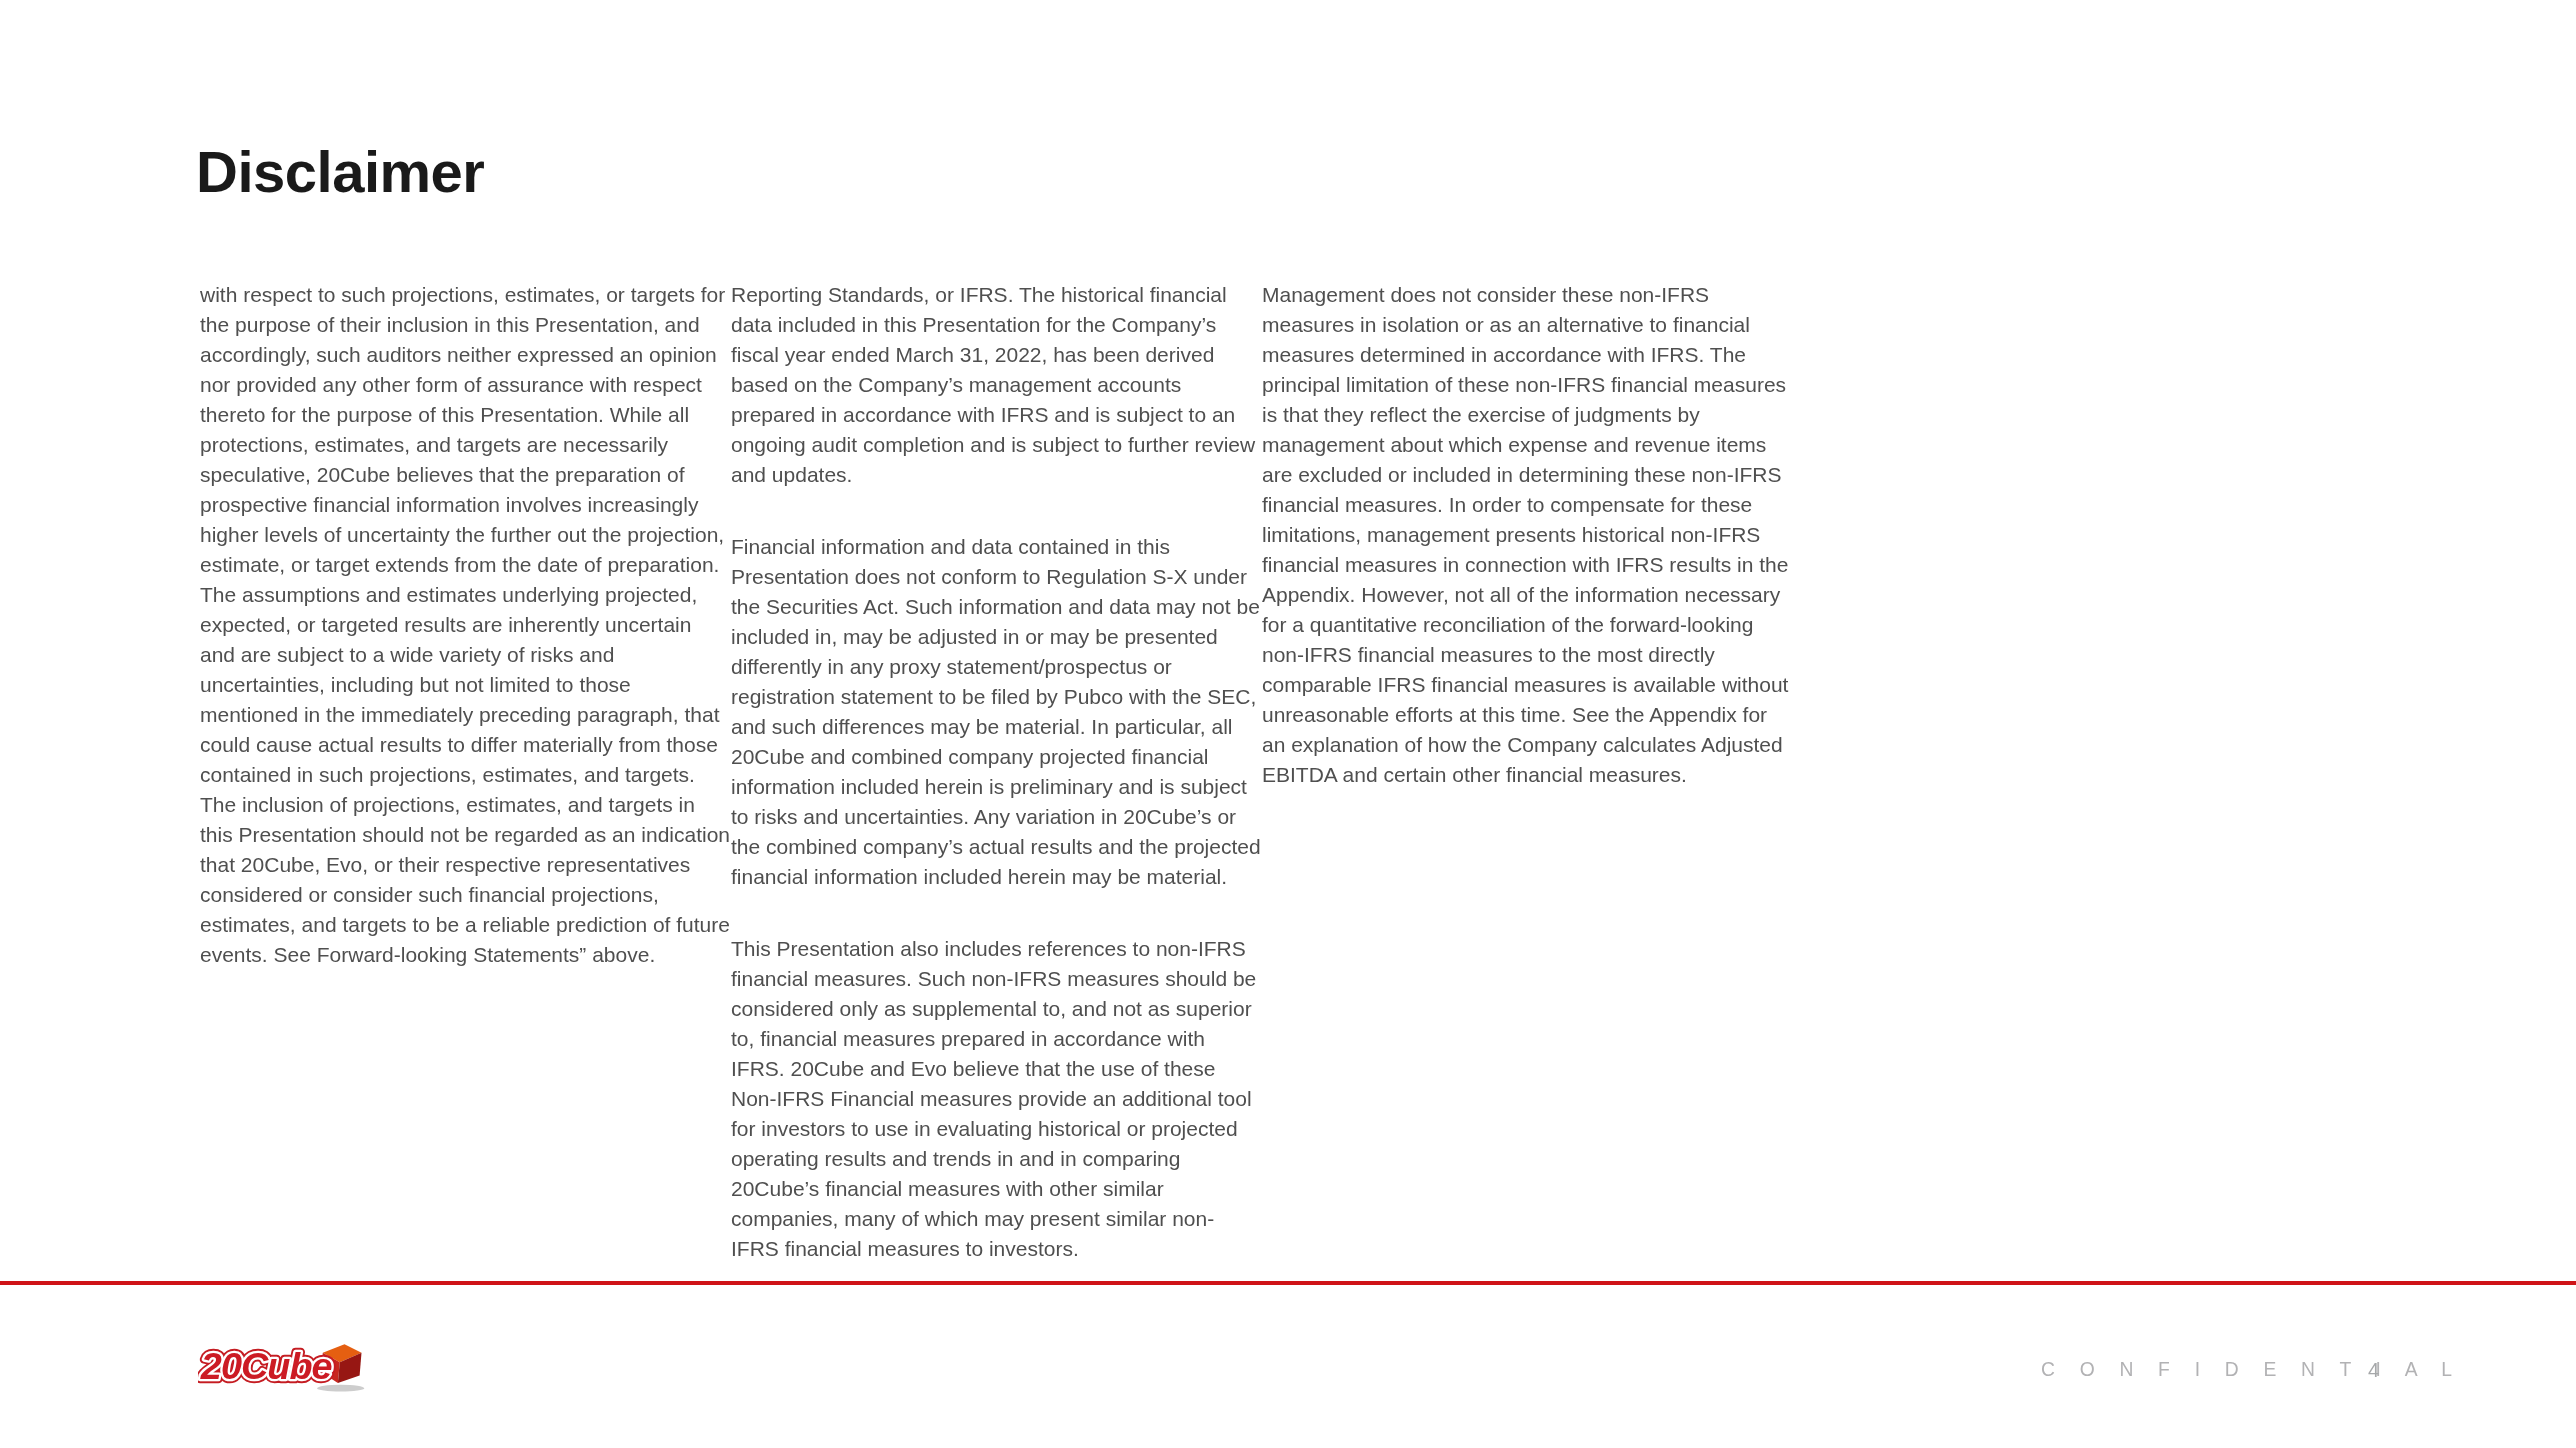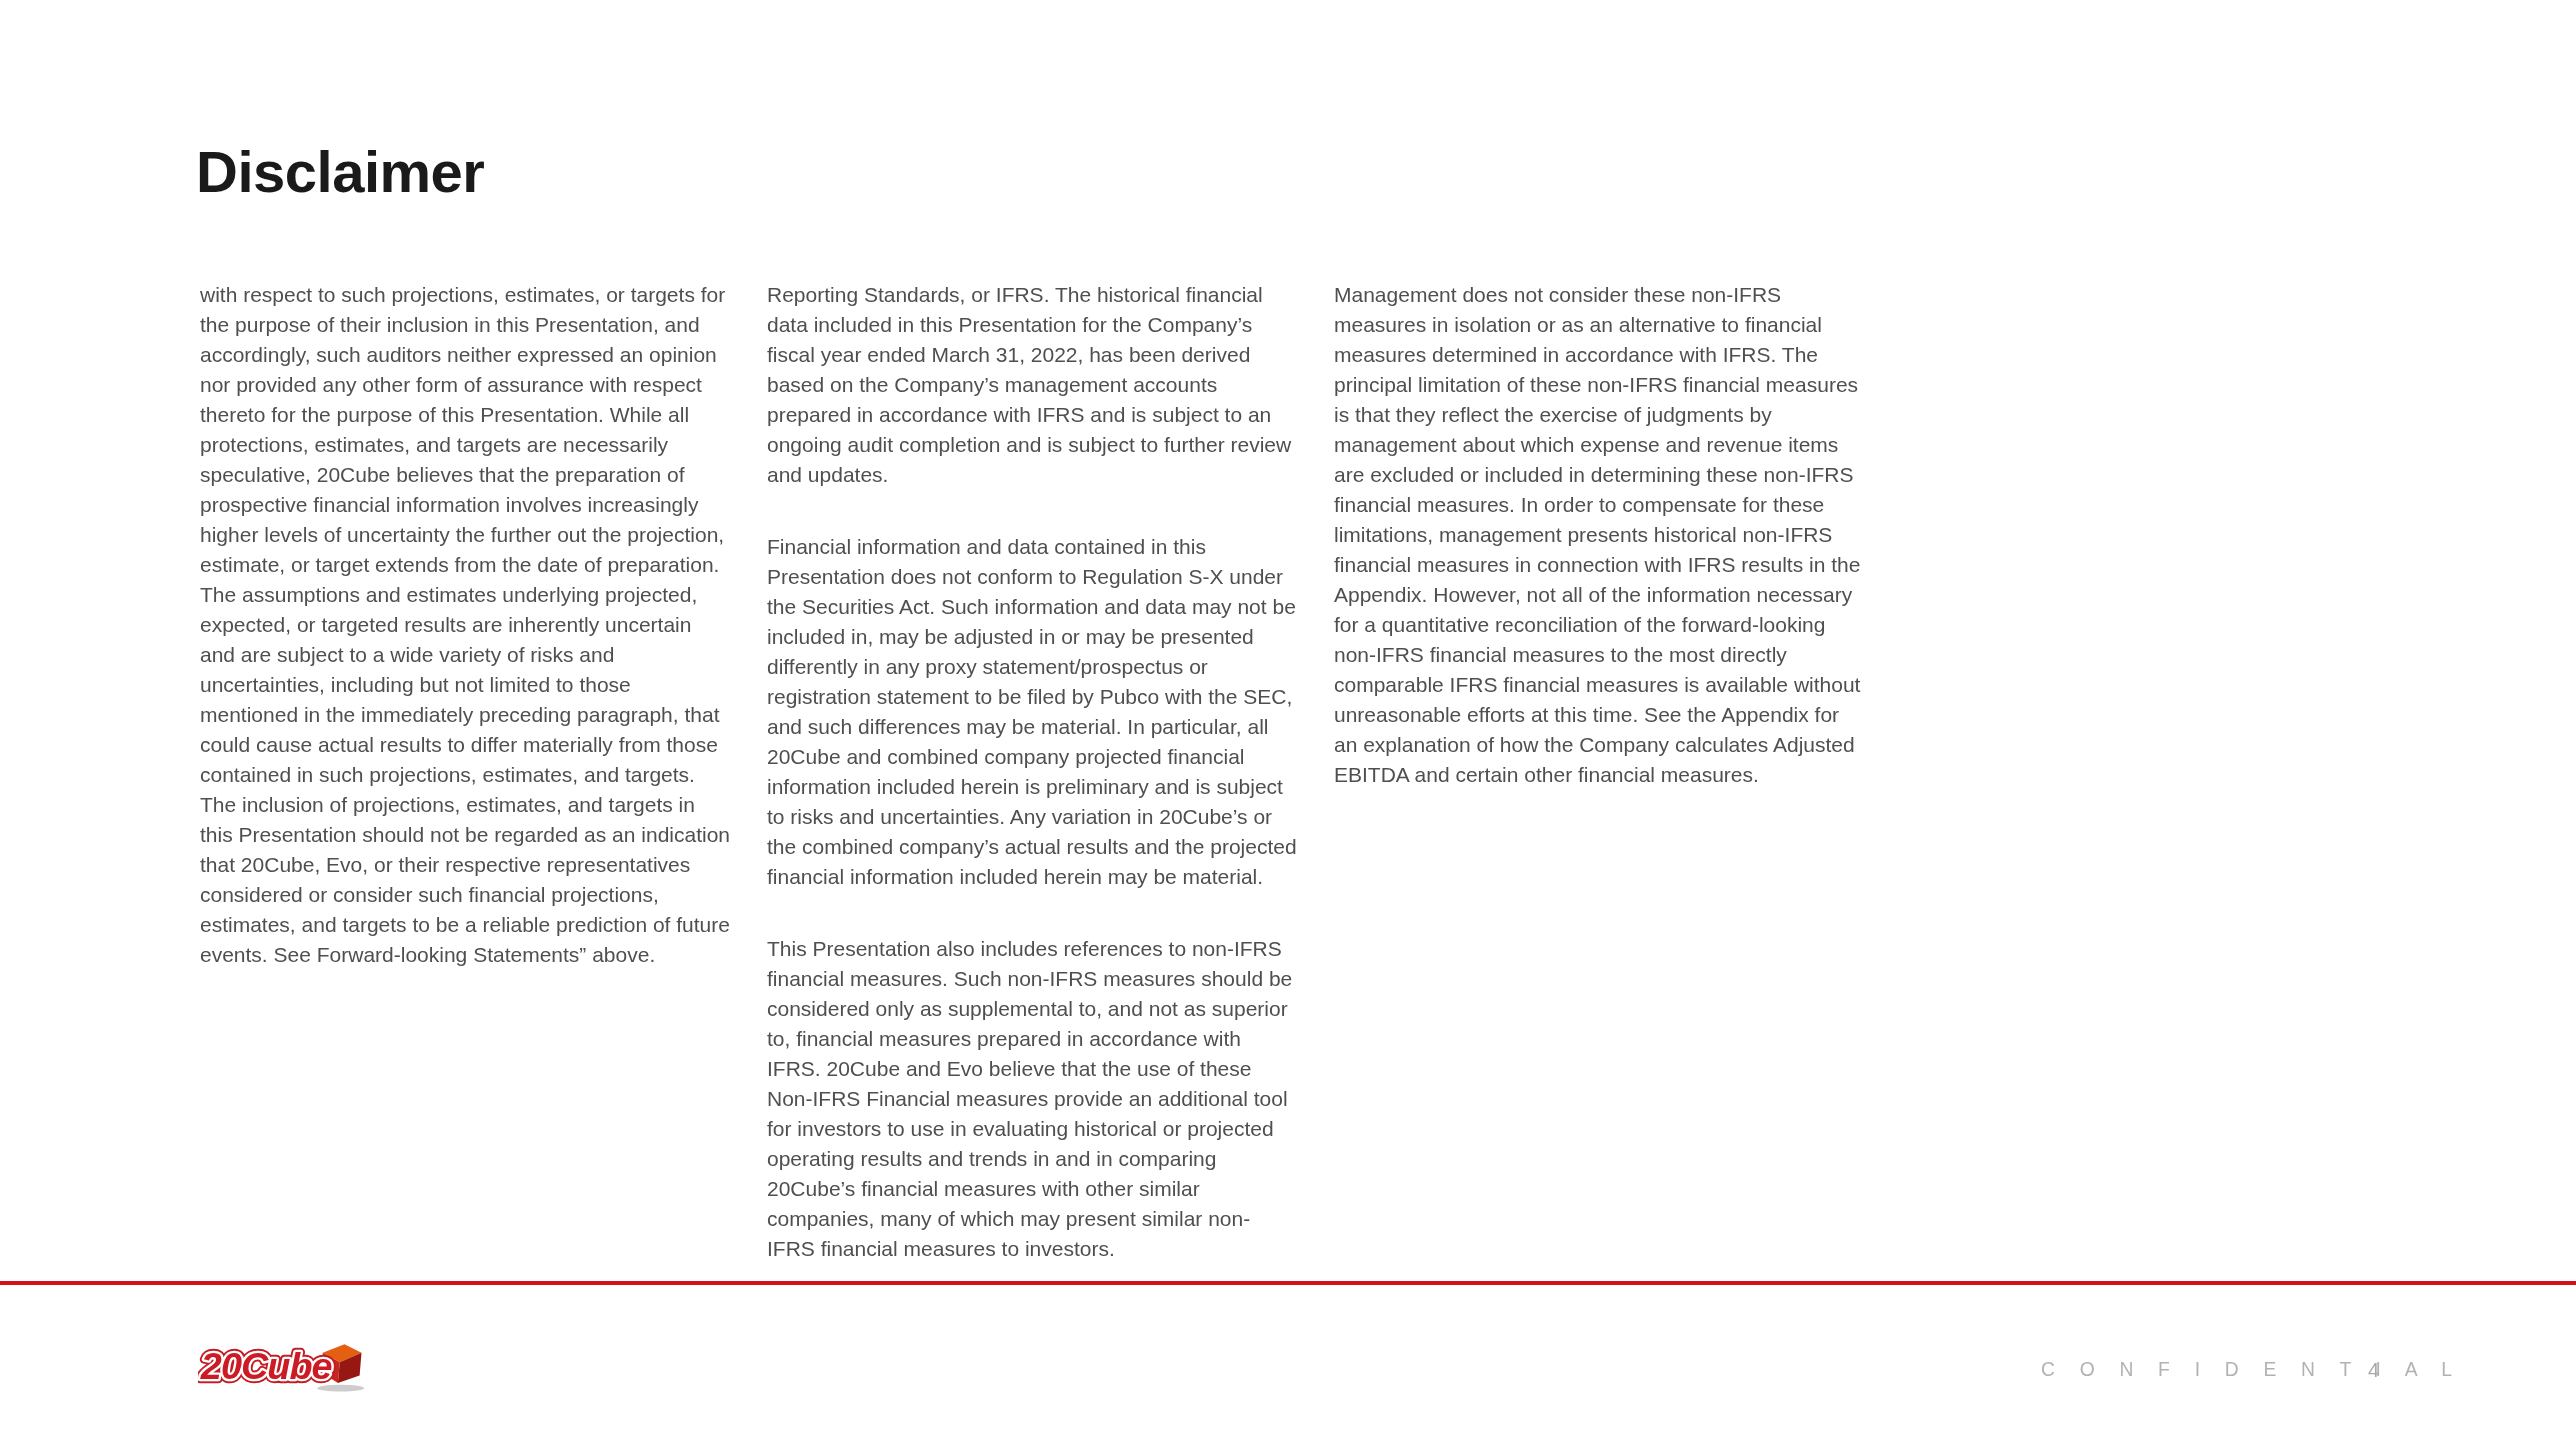--- a/index.html
+++ b/index.html
@@ -20,21 +20,21 @@
   .slide{
     position:absolute;left:0;top:0;width:2576px;height:1449px;background:#ffffff;
   }
   .title{
     position:absolute;left:196px;top:138px;
     font-size:58px;font-weight:700;letter-spacing:-0.5px;
     color:var(--title-text);
   }
   .columns{
     position:absolute;left:200px;top:280px;
-    display:flex;gap:36px;
+    display:flex;
     width:1665px;
   }
   .col{width:531px;flex:0 0 531px;}
   .col p{
     font-size:21px;line-height:30px;
     color:var(--body-text);
     margin:0 0 42px 0;
   }
   .col p:last-child{margin-bottom:0;}
   .red-heading{

